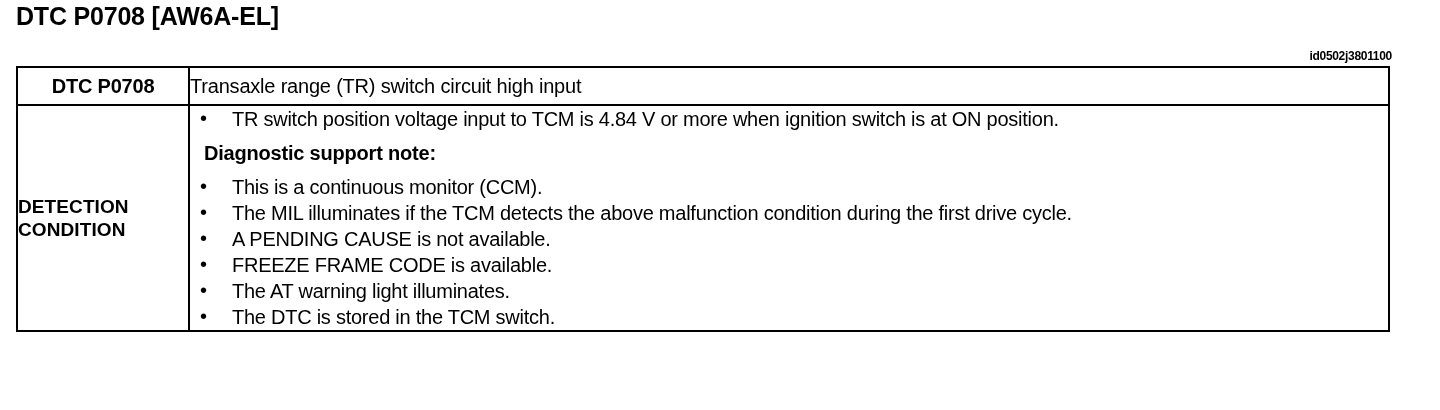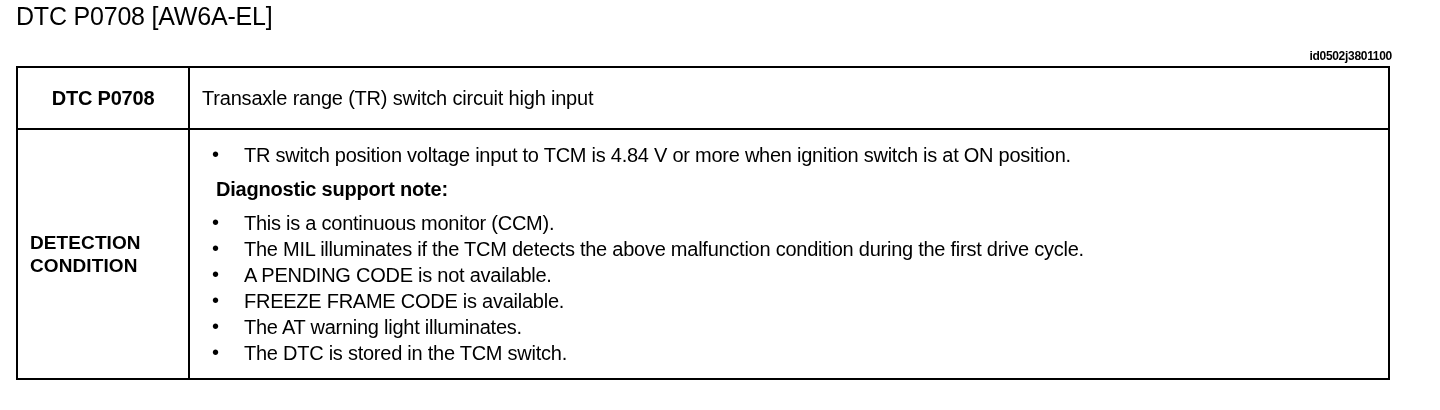--- a/index.html
+++ b/index.html
@@ -17,21 +17,21 @@
     overflow: hidden;
     -webkit-font-smoothing: none;
   }
 
   
   .page-title {
     position: absolute;
     left: 16px;
     top: 2px;
     font-size: 25px;
-    font-weight: normal;
+    font-weight: bold;
     letter-spacing: -0.2px;
     white-space: nowrap;
   }
 
   .doc-id {
     position: absolute;
     right: 48px;
     top: 49px;
     font-size: 12px;
     font-weight: bold;
@@ -44,21 +44,21 @@
     position: absolute;
     left: 16px;
     top: 66px;
     width: 1374px;
     border-collapse: collapse;
     table-layout: fixed;
     background: #ffffff;
   }
   .dtc-table td {
     border: 2px solid #000000;
-    padding: 12px;
+    padding: 0;
     vertical-align: middle;
     background: #ffffff;
   }
 
   .col-label { width: 172px; }
 
   
   .row-header td {
     height: 36px;
   }
@@ -149,21 +149,21 @@
         <span class="lbl-line">CONDITION</span>
       </td>
       <td class="cell-body">
         <ul class="bullets">
           <li>TR switch position voltage input to TCM is 4.84 V or more when ignition switch is at ON position.</li>
         </ul>
         <div class="note-heading">Diagnostic support note:</div>
         <ul class="bullets">
           <li>This is a continuous monitor (CCM).</li>
           <li>The MIL illuminates if the TCM detects the above malfunction condition during the first drive cycle.</li>
-          <li>A PENDING CODE is not available.</li>
+          <li>A PENDING CAUSE is not available.</li>
           <li>FREEZE FRAME CODE is available.</li>
           <li>The AT warning light illuminates.</li>
           <li>The DTC is stored in the TCM switch.</li>
         </ul>
       </td>
     </tr>
 
   </tbody>
 </table>
 

